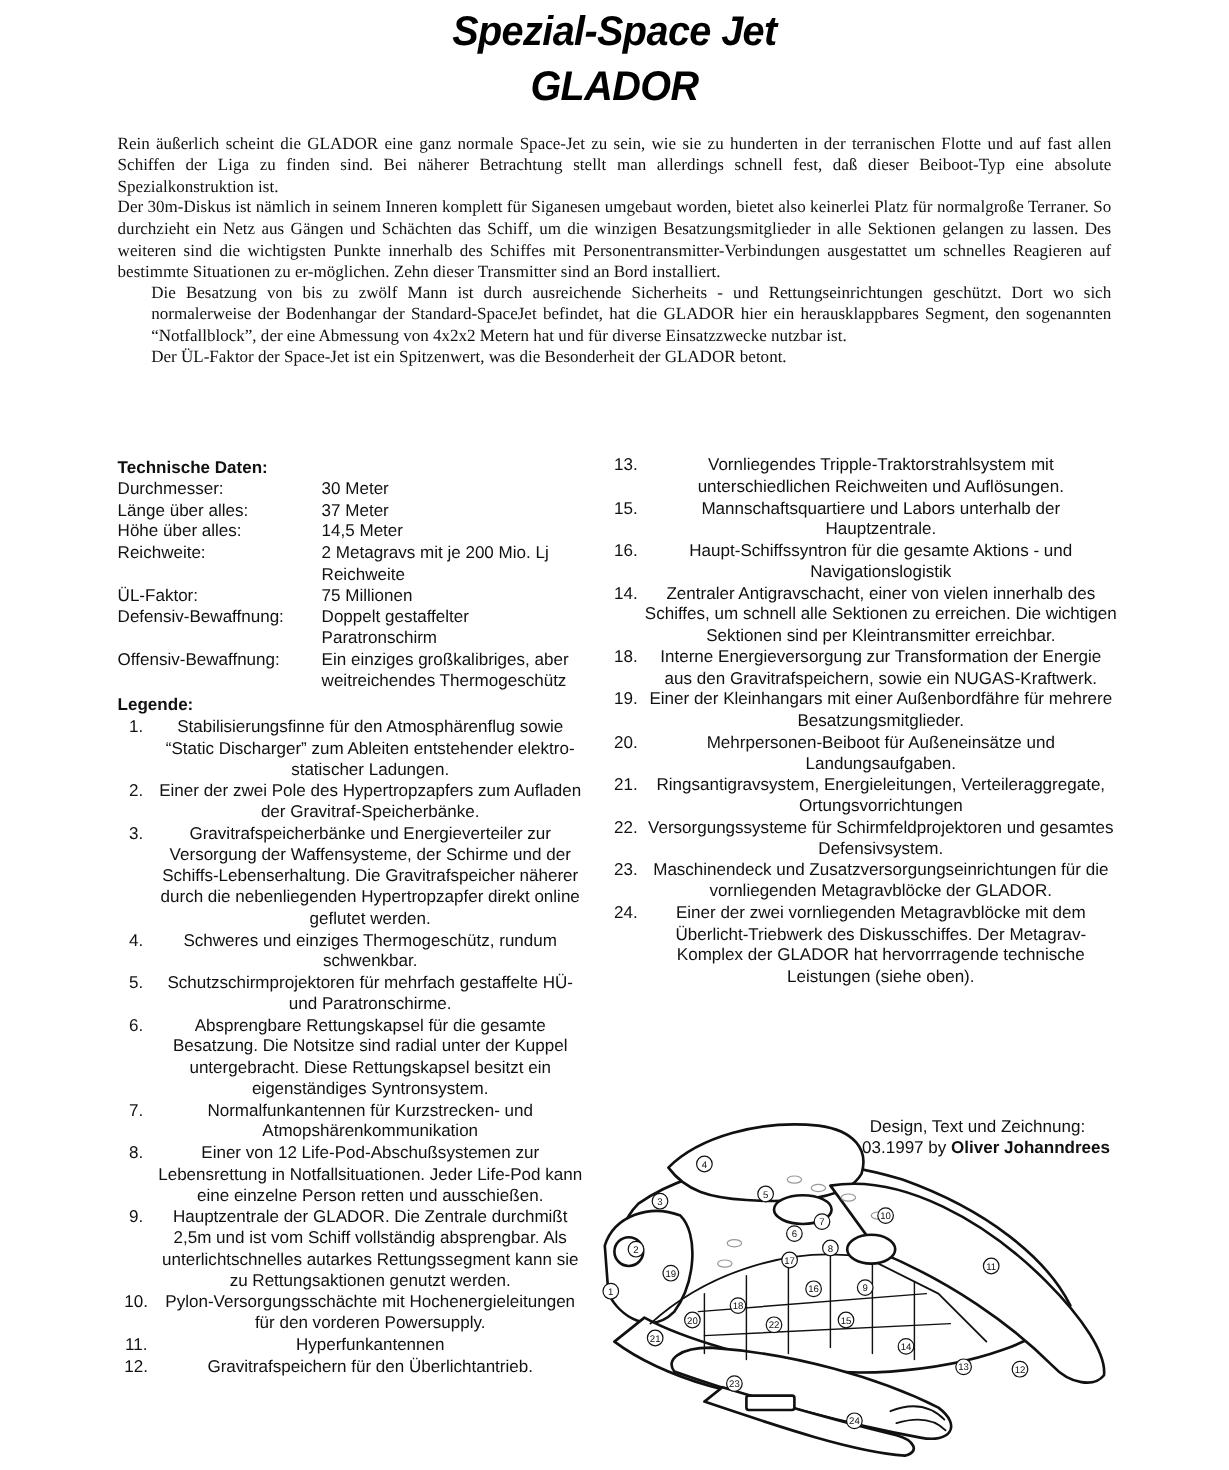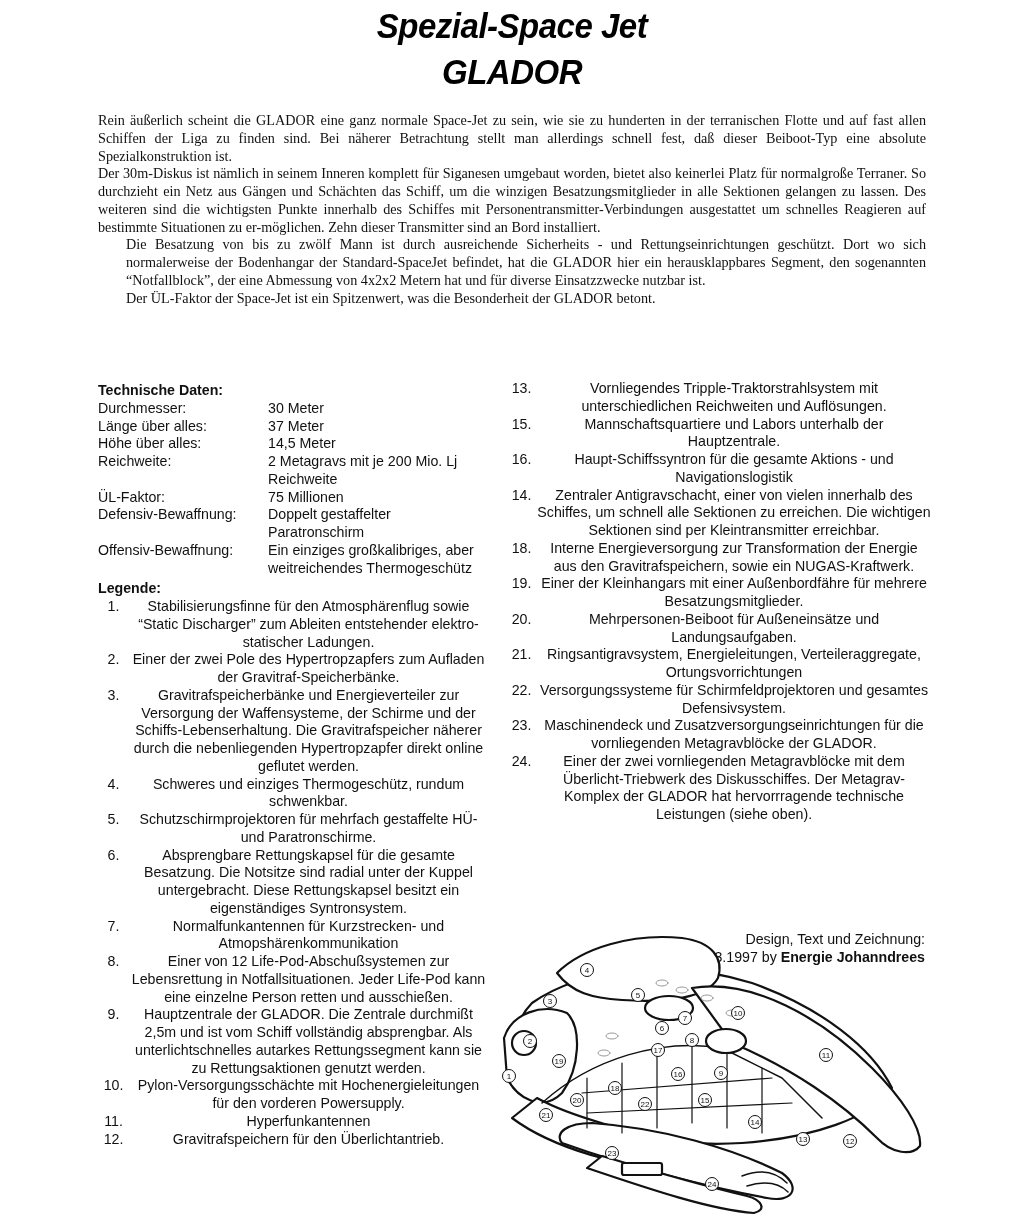--- a/index.html
+++ b/index.html
@@ -25,21 +25,21 @@
   .col-right { position: absolute; left: 506px; top: 380px; width: 425px; font-size: 14.2px; line-height: 17.75px; }
   .heading { font-weight: bold; margin: 0; }
   .tech-row { display: flex; }
   .tech-label { width: 170px; flex: none; }
   .tech-value { width: 215px; }
   .legend-heading { margin-top: 3px; }
   .legend-item { display: flex; text-align: center; }
   .legend-num { width: 31px; flex: none; }
   .legend-text { flex: 1; }
   .credit {
-    position: absolute; right: 99px; top: 931px; text-align: right;
+    position: absolute; right: 99px; top: 931px; text-align: center;
     font-size: 14.2px; line-height: 17.75px;
   }
   .credit b { font-weight: bold; }
   .drawing { position: absolute; left: 492px; top: 928px; width: 440px; height: 290px; }
   .drawing svg { width: 100%; height: 100%; }
   .callout circle { fill: #fff; stroke: #111; stroke-width: 1; }
   .callout text { font-family: "Liberation Sans", sans-serif; font-size: 8px; text-anchor: middle; dominant-baseline: central; fill: #111; }
 </style>
 </head>
 <body>
@@ -183,21 +183,21 @@
       </div>
       <div class="legend-item">
         <div class="legend-num">24.</div>
         <div class="legend-text">Einer der zwei vornliegenden Metagravblöcke mit dem Überlicht-Triebwerk des Diskusschiffes. Der Metagrav-Komplex der GLADOR hat hervorrragende technische Leistungen (siehe oben).</div>
       </div>
     </div>
 </div>
 
 <div class="credit">
   <div>Design, Text und Zeichnung:</div>
-  <div><span>© 03.1997 by </span><b>Energie Johanndrees</b></div>
+  <div><span>© 03.1997 by </span><b>Oliver Johanndrees</b></div>
 </div>
 
 <div class="drawing">
   <svg viewBox="0 0 440 290">
     <g fill="#fff" stroke="#111" stroke-width="2.2" stroke-linejoin="round" stroke-linecap="round">
 
       <path d="M40 75 C90 40 180 30 260 55 C330 80 380 120 400 160 C380 190 320 210 250 215 C170 220 90 200 40 170 C15 150 15 100 40 75 Z"></path>
 
       <path d="M65 45 C90 20 140 5 190 10 C220 14 232 30 226 50 C215 70 175 75 130 72 C100 70 80 65 65 45 Z"></path>
 

